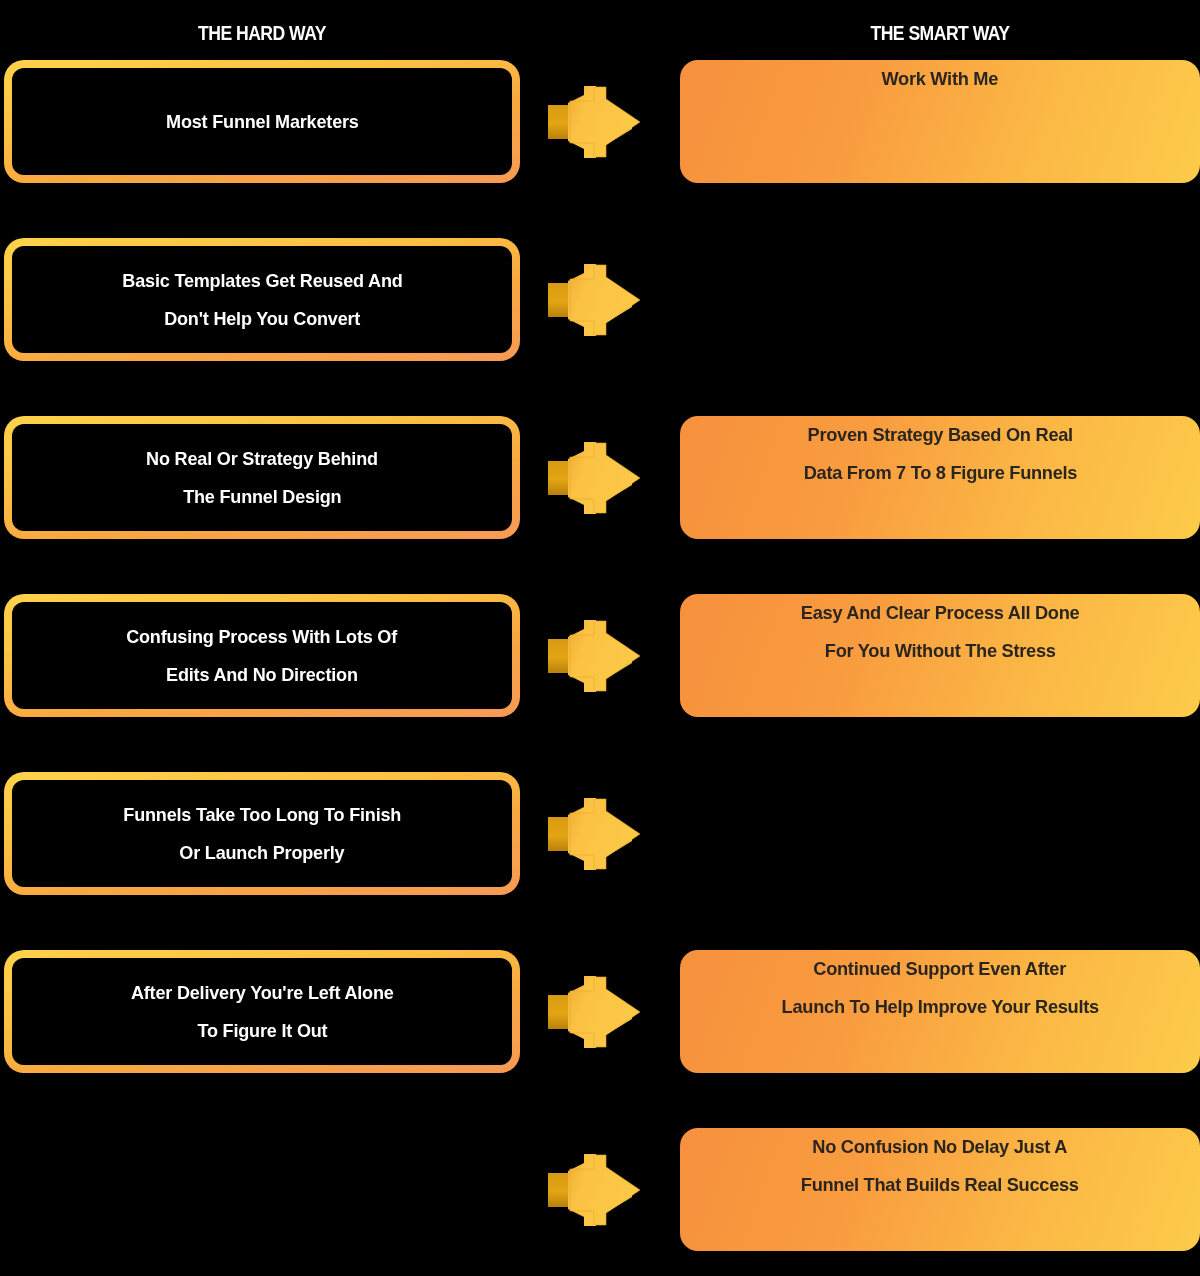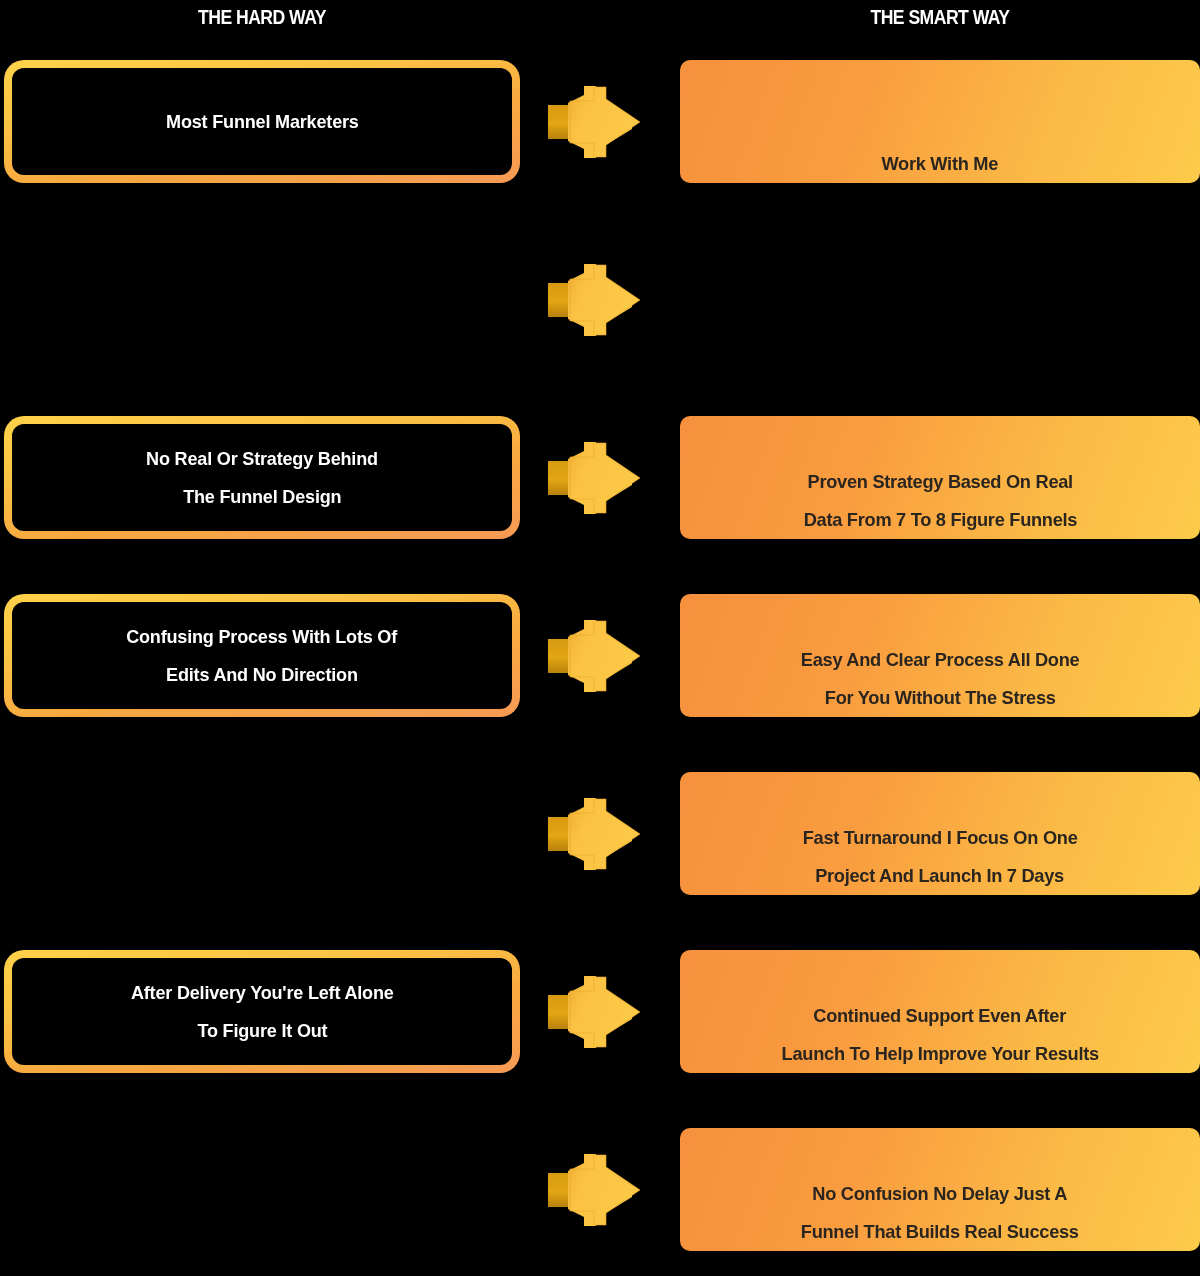--- a/index.html
+++ b/index.html
@@ -12,21 +12,21 @@
   }
 
   body {
     font-family: "Liberation Sans", sans-serif;
     position: relative;
   }
 
   
   .headers {
     position: absolute;
-    top: 0; left: 0;
+    top: 16px; left: 0;
     width: 1200px;
     height: 44px;
   }
   .col-header {
     position: absolute;
     top: 6px;
     font-size: 20px;
     font-weight: 700;
     letter-spacing: -0.6px;
     color: #ffffff;
@@ -101,25 +101,25 @@
   }
   .arrow-svg { display: block; }
 
   
   .card-smart {
     position: absolute;
     left: 680px;
     top: 12px;
     width: 520px;
     height: 123px;
-    border-radius: 10px;
+    border-radius: 18px;
     background: linear-gradient(110deg, #f6903d 0%, #f99c3f 34%, #fbb845 68%, #fdcb4a 100%);
     display: flex;
     align-items: center;
-    justify-content: flex-end;
+    justify-content: flex-start;
     flex-direction: column;
     overflow: hidden;
   }
   .card-smart .line {
     color: #2b2520;
     font-size: 19px;
     font-weight: 700;
     letter-spacing: -0.3px;
     line-height: 38px;
     transform: scaleX(0.96);
@@ -159,20 +159,24 @@
                L88,50 L88,44 L52,14 L52,7 L40,7 L40,16 Z" fill="url(#gbody)"></path>
       <path d="M26,22 L50,22 L50,8 L62,8 L62,20
                L96,43 L62,66 L62,78 L50,78 L50,64 L26,64 Z" fill="url(#gbody)" stroke="#e8a92a" stroke-width="0.6"></path>
     </svg>
       </div>
       <div class="card-smart">
         <div class="line">Work With Me</div>
       </div>
     </div>
     <div class="row">
+      <div class="card-hard">
+        <div class="line">Basic Templates Get Reused And</div>
+        <div class="line">Don't Help You Convert</div>
+      </div>
       <div class="arrow-wrap">
     <svg class="arrow-svg" width="116" height="86" viewBox="0 0 116 86">
       <defs>
         <linearGradient id="gtail" x1="0" y1="0" x2="0" y2="1">
           <stop offset="0%" stop-color="#d89a12"></stop>
           <stop offset="55%" stop-color="#e3a513"></stop>
           <stop offset="100%" stop-color="#b8810c"></stop>
         </linearGradient>
         <linearGradient id="gbody" x1="0" y1="0" x2="1" y2="0.4">
           <stop offset="0%" stop-color="#f0ae33"></stop>
@@ -244,44 +248,44 @@
       <path d="M26,22 L50,22 L50,8 L62,8 L62,20
                L96,43 L62,66 L62,78 L50,78 L50,64 L26,64 Z" fill="url(#gbody)" stroke="#e8a92a" stroke-width="0.6"></path>
     </svg>
       </div>
       <div class="card-smart">
         <div class="line">Easy And Clear Process All Done</div>
         <div class="line">For You Without The Stress</div>
       </div>
     </div>
     <div class="row">
-      <div class="arrow-wrap">
-    <svg class="arrow-svg" width="116" height="86" viewBox="0 0 116 86">
-      <defs>
-        <linearGradient id="gtail" x1="0" y1="0" x2="0" y2="1">
-          <stop offset="0%" stop-color="#d89a12"></stop>
-          <stop offset="55%" stop-color="#e3a513"></stop>
-          <stop offset="100%" stop-color="#b8810c"></stop>
-        </linearGradient>
-        <linearGradient id="gbody" x1="0" y1="0" x2="1" y2="0.4">
-          <stop offset="0%" stop-color="#f0ae33"></stop>
-          <stop offset="30%" stop-color="#fbc243"></stop>
-          <stop offset="100%" stop-color="#fcc947"></stop>
-        </linearGradient>
-      </defs>
-      <rect x="4" y="26" width="24" height="34" fill="url(#gtail)"></rect>
-      <path d="M24,24 L24,62 L40,70 L40,79 L52,79 L52,72
-               L88,50 L88,44 L52,14 L52,7 L40,7 L40,16 Z" fill="url(#gbody)"></path>
-      <path d="M26,22 L50,22 L50,8 L62,8 L62,20
-               L96,43 L62,66 L62,78 L50,78 L50,64 L26,64 Z" fill="url(#gbody)" stroke="#e8a92a" stroke-width="0.6"></path>
-    </svg>
-      </div>
-      <div class="card-smart">
-        <div class="line">Fast Turnaround I Focus On One</div>
-        <div class="line">Project And Launch In 7 Days</div>
+      <div class="card-hard">
+        <div class="line">Funnels Take Too Long To Finish</div>
+        <div class="line">Or Launch Properly</div>
+      </div>
+      <div class="arrow-wrap">
+    <svg class="arrow-svg" width="116" height="86" viewBox="0 0 116 86">
+      <defs>
+        <linearGradient id="gtail" x1="0" y1="0" x2="0" y2="1">
+          <stop offset="0%" stop-color="#d89a12"></stop>
+          <stop offset="55%" stop-color="#e3a513"></stop>
+          <stop offset="100%" stop-color="#b8810c"></stop>
+        </linearGradient>
+        <linearGradient id="gbody" x1="0" y1="0" x2="1" y2="0.4">
+          <stop offset="0%" stop-color="#f0ae33"></stop>
+          <stop offset="30%" stop-color="#fbc243"></stop>
+          <stop offset="100%" stop-color="#fcc947"></stop>
+        </linearGradient>
+      </defs>
+      <rect x="4" y="26" width="24" height="34" fill="url(#gtail)"></rect>
+      <path d="M24,24 L24,62 L40,70 L40,79 L52,79 L52,72
+               L88,50 L88,44 L52,14 L52,7 L40,7 L40,16 Z" fill="url(#gbody)"></path>
+      <path d="M26,22 L50,22 L50,8 L62,8 L62,20
+               L96,43 L62,66 L62,78 L50,78 L50,64 L26,64 Z" fill="url(#gbody)" stroke="#e8a92a" stroke-width="0.6"></path>
+    </svg>
       </div>
     </div>
     <div class="row">
       <div class="card-hard">
         <div class="line">After Delivery You're Left Alone</div>
         <div class="line">To Figure It Out</div>
       </div>
       <div class="arrow-wrap">
     <svg class="arrow-svg" width="116" height="86" viewBox="0 0 116 86">
       <defs>

